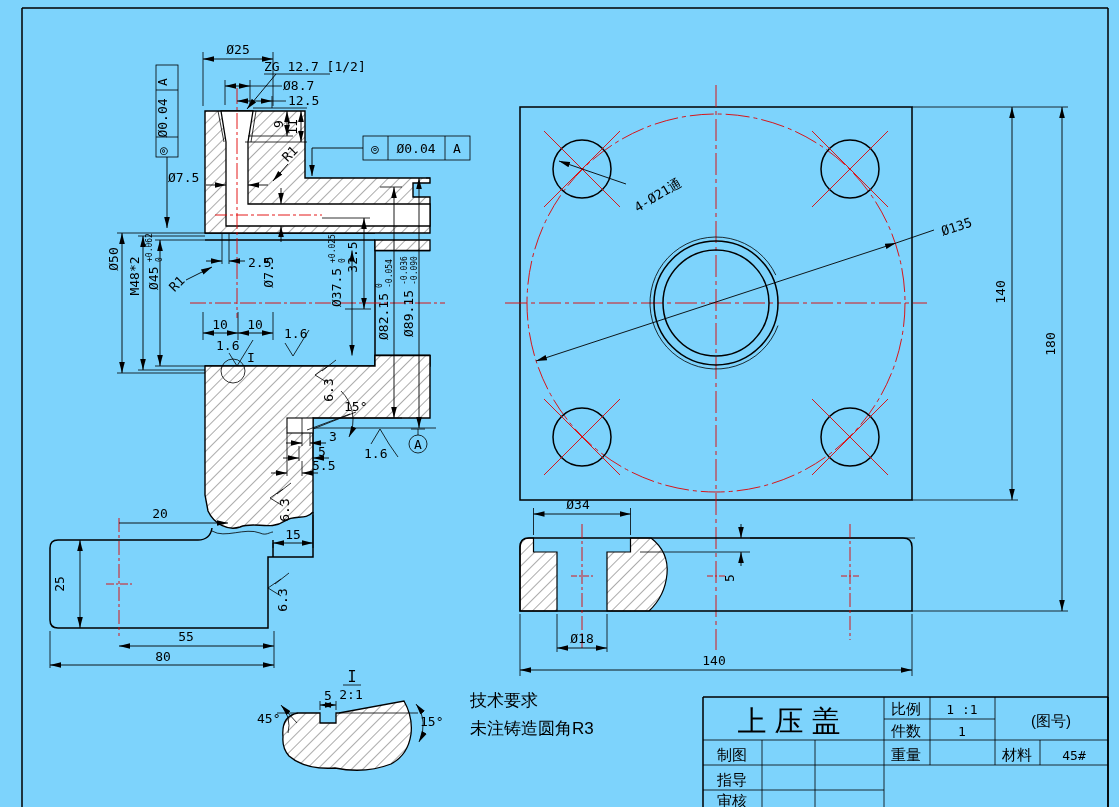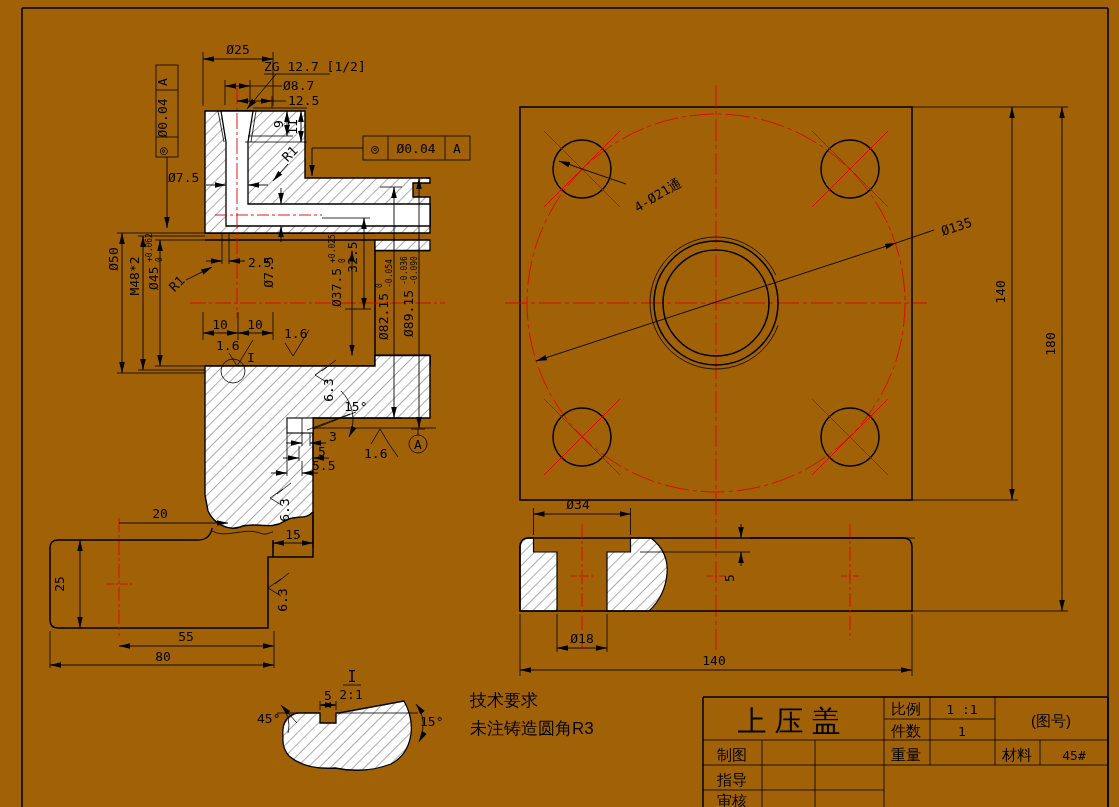--- a/index.html
+++ b/index.html
@@ -1,16 +1,16 @@
 <!DOCTYPE html>
 <html><head>
 <meta charset="utf-8">
 <style>
   html,body{margin:0;padding:0;background:#fff;}
-  .page{position:relative;width:1119px;height:807px;background:#a16207;overflow:hidden;}
+  .page{position:relative;width:1119px;height:807px;background:#7dd3fc;overflow:hidden;}
   svg{position:absolute;left:0;top:0;}
   text{font-family:"Liberation Sans",sans-serif;fill:#000;}
   .dim{font-family:"DejaVu Sans Mono",monospace;font-size:13px;}
   .dimsm{font-family:"DejaVu Sans Mono",monospace;font-size:8px;}
   .cn{font-family:"Liberation Sans",sans-serif;}
   .big{font-size:29px;letter-spacing:8px;}
   .tb{font-size:15px;}
   .req{font-size:17px;}
   .outline{stroke:#000;stroke-width:1.5;fill:none;}
   .thin{stroke:#000;stroke-width:0.8;fill:none;}

